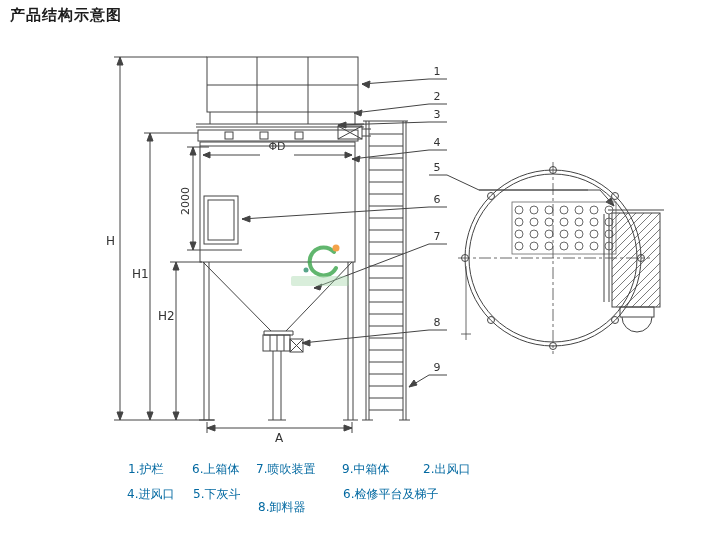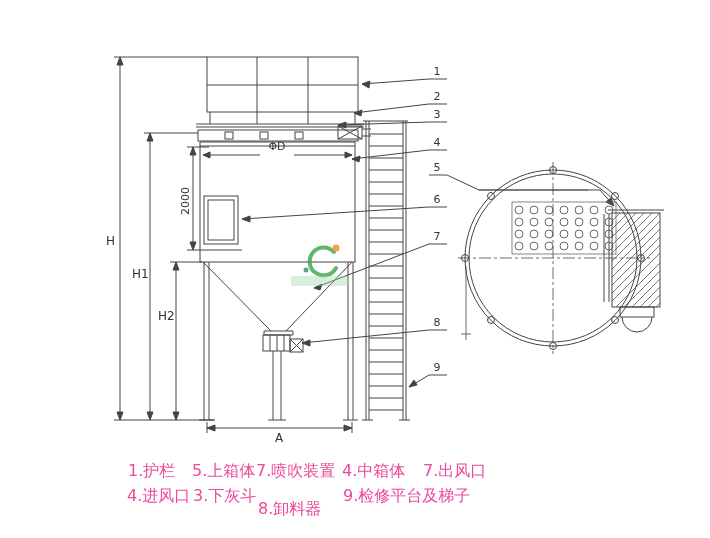--- a/index.html
+++ b/index.html
@@ -2,27 +2,28 @@
 <html><head>
 <meta charset="utf-8">
 <style>
   html,body{margin:0;padding:0;background:#fff;}
   .canvas{position:relative;width:710px;height:538px;background:#ffffff;overflow:hidden;
           font-family:"DejaVu Sans","Liberation Sans",sans-serif;}
   .title{position:absolute;left:10px;top:6px;margin:0;font-size:15px;font-weight:bold;
          color:#1c1c1c;letter-spacing:1px;}
   svg{position:absolute;left:0;top:0;}
   svg text{font-family:"DejaVu Sans","Liberation Sans",sans-serif;fill:#333;}
-  .legend-item{position:absolute;font-size:16px;color:#ec4899;white-space:nowrap;text-align:right;}
+  .legend-item{position:absolute;font-size:12px;color:#0369a1;white-space:nowrap;text-align:right;}
 </style>
 </head>
 <body>
 
 <div class="canvas">
 
+  <h1 class="title">产品结构示意图</h1>
 
   <svg width="710" height="538" viewBox="0 0 710 538">
 
     <g stroke="#444" stroke-width="1" fill="none">
 
       <line x1="120" y1="57" x2="120" y2="420"></line>
       <line x1="114" y1="57" x2="207" y2="57"></line>
       <line x1="114" y1="420" x2="215" y2="420"></line>
       <polygon points="120,57 117,65 123,65" fill="#444"></polygon>
       <polygon points="120,420 117,412 123,412" fill="#444"></polygon>
@@ -256,23 +257,23 @@
     <g opacity="0.8">
       <path d="M334,252 A14,14 0 1 0 336,268" stroke="#3aa54a" stroke-width="4" fill="none" stroke-linecap="round"></path>
       <circle cx="336" cy="248" r="3.5" fill="#f28c1e"></circle>
       <circle cx="306" cy="270" r="2.5" fill="#2f8f6e"></circle>
       <rect x="291" y="276" width="58" height="10" rx="2" fill="#9fd4a6" opacity="0.5"></rect>
     </g>
   </svg>
 
   <div>
     <span class="legend-item" style="left:128px;top:461px">1.护栏</span>
-    <span class="legend-item" style="left:192px;top:461px">5.上箱体</span>
+    <span class="legend-item" style="left:192px;top:461px">6.上箱体</span>
     <span class="legend-item" style="left:256px;top:461px">7.喷吹装置</span>
-    <span class="legend-item" style="left:342px;top:461px">4.中箱体</span>
-    <span class="legend-item" style="left:423px;top:461px">7.出风口</span>
+    <span class="legend-item" style="left:342px;top:461px">9.中箱体</span>
+    <span class="legend-item" style="left:423px;top:461px">2.出风口</span>
     <span class="legend-item" style="left:127px;top:486px">4.进风口</span>
-    <span class="legend-item" style="left:193px;top:486px">3.下灰斗</span>
+    <span class="legend-item" style="left:193px;top:486px">5.下灰斗</span>
     <span class="legend-item" style="left:258px;top:499px">8.卸料器</span>
-    <span class="legend-item" style="left:343px;top:486px">9.检修平台及梯子</span>
+    <span class="legend-item" style="left:343px;top:486px">6.检修平台及梯子</span>
   </div>
 
 </div>
 
 </body></html>

